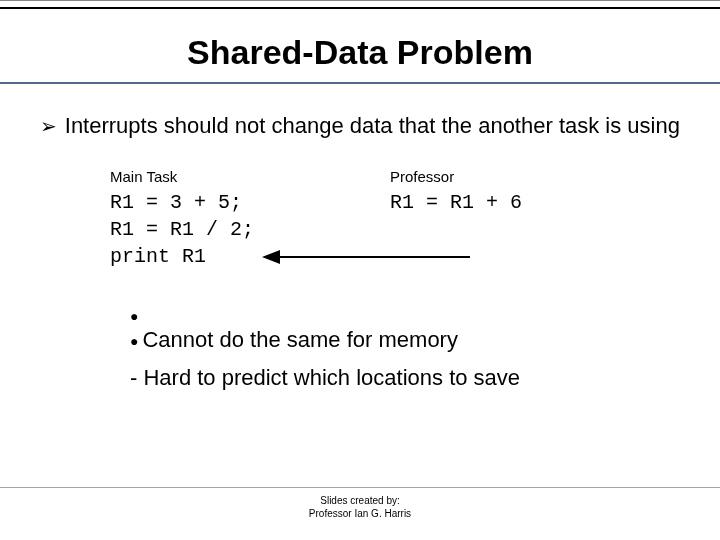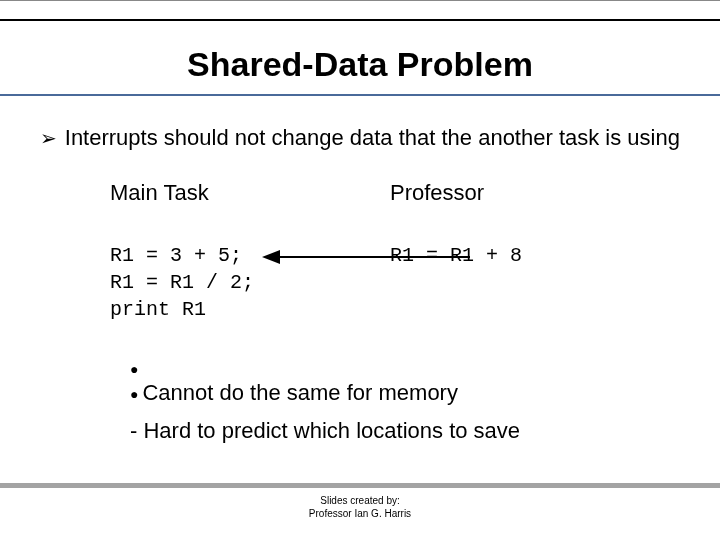--- a/index.html
+++ b/index.html
@@ -10,21 +10,21 @@
     font-family: Arial, Helvetica, sans-serif;
     color: #000;
     position: relative;
     overflow: hidden;
   }
   .title-wrap {
     padding-top: 24px;
     padding-bottom: 10px;
     border-top: 2px solid #000;
     border-bottom: 2px solid #4a6a9a;
-    margin-top: 18px;
+    margin-top: 6px;
   }
   .title-wrap-outer {
     border-top: 1px solid #888;
   }
   .title {
     text-align: center;
     font-size: 34px;
     font-weight: bold;
   }
   .content {
@@ -46,22 +46,22 @@
     margin-top: 28px;
     padding: 0 40px;
   }
   .col {
     flex: 1;
     position: relative;
   }
   .col-left { padding-left: 30px; }
   .col-right { padding-left: 30px; }
   .col-title {
-    font-size: 22px;
-    margin-bottom: 36px;
+    font-size: 15px;
+    margin-bottom: 4px;
   }
   .code {
     font-family: Liberation Mono, monospace;
     font-size: 20px;
     line-height: 1.35;
     white-space: pre;
   }
   .arrow-svg {
     position: absolute;
     top: 242px;
@@ -76,21 +76,21 @@
     line-height: 1.35;
   }
   .sub-bullets .row { display: flex; align-items: flex-start; }
   .dot { font-size: 14px; margin-right: 4px; margin-top: 7px; }
   .dash-row { padding-left: 0; margin-top: 8px; }
   .footer {
     position: absolute;
     bottom: 20px;
     left: 0;
     right: 0;
-    border-top: 5px solid #a3a3a3;
+    border-top: 1px solid #a3a3a3;
     padding-top: 6px;
     text-align: center;
     font-size: 10px;
     line-height: 1.3;
     color: #000;
   }
 </style>
 </head>
 <body>
 
@@ -108,21 +108,21 @@
 
   <div class="columns">
     <div class="col col-left">
       <div class="col-title">Main Task</div>
       <div class="code">R1 = 3 + 5;
 R1 = R1 / 2;
 print R1</div>
     </div>
     <div class="col col-right">
       <div class="col-title">Professor</div>
-      <div class="code">R1 = R1 + 8</div>
+      <div class="code">R1 = R1 + 6</div>
     </div>
   </div>
 
   <div class="sub-bullets">
     <div class="row">
       <span class="dot">●</span>
     </div>
     <div class="row">
       <span class="dot">●</span>
       <span>Cannot do the same for memory</span>

